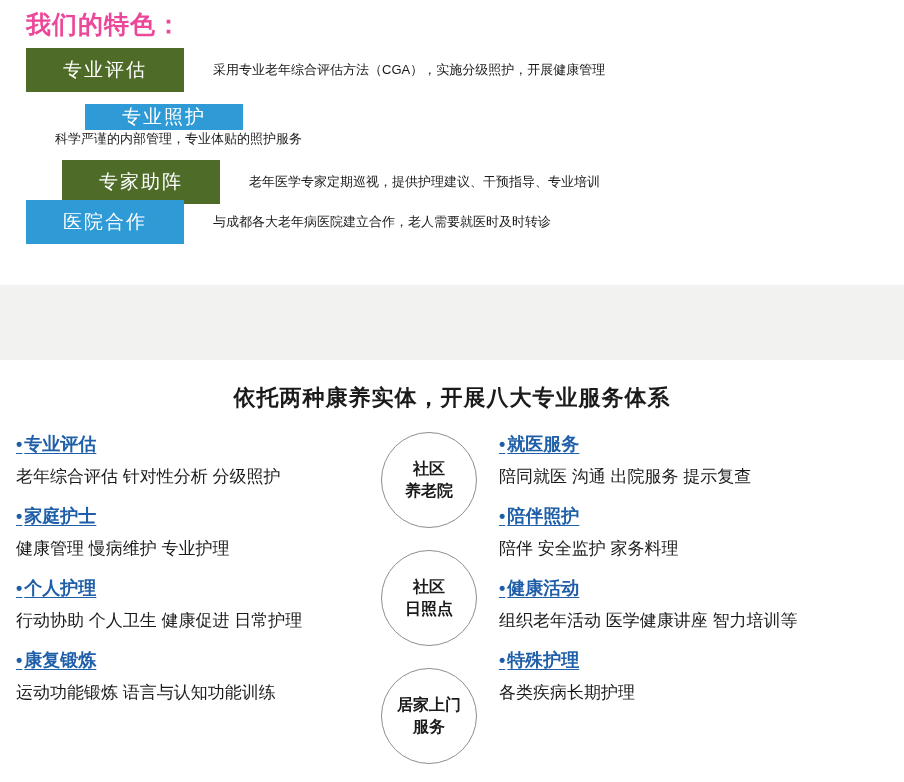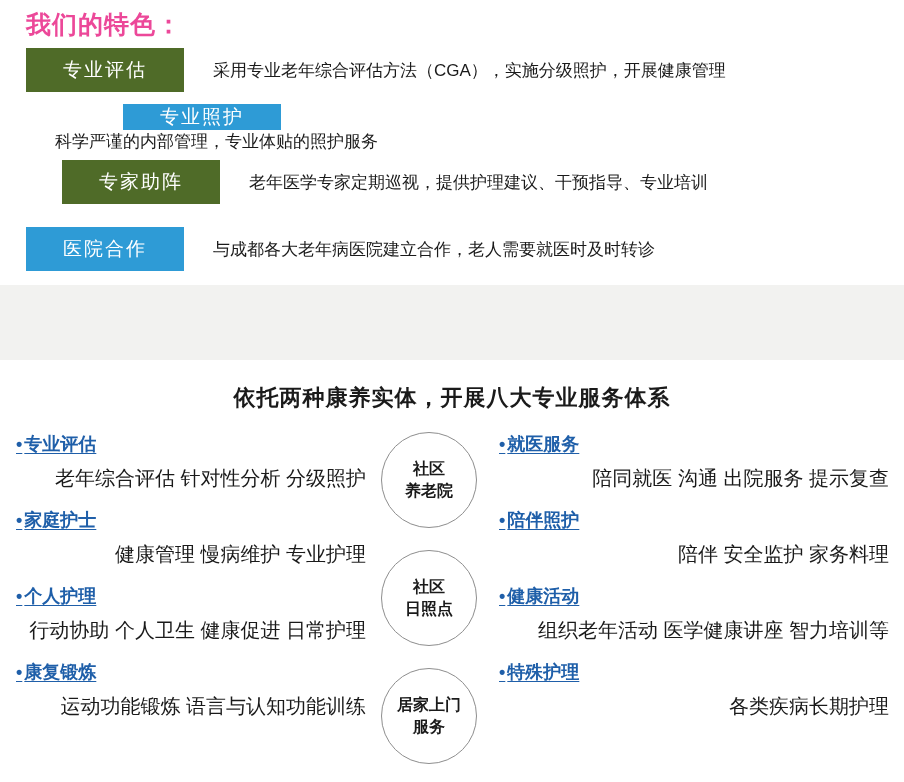--- a/index.html
+++ b/index.html
@@ -52,29 +52,29 @@
     color: #ffffff;
     font-size: 19px;
     letter-spacing: 2px;
     box-sizing: border-box;
   }
   .tag-green { background: #4f6b28; }
   .tag-blue  { background: #2e9bd6; }
 
   .feature-text {
     margin-left: 29px;
-    font-size: 17px;
+    font-size: 13px;
     color: #1a1a1a;
     white-space: nowrap;
   }
 
   #feature-row-0 { top: 48px; }
   #feature-row-1 { top: 104px; flex-direction: column; }
   #feature-row-2 { top: 160px; padding-left: 36px; }
-  #feature-row-3 { top: 227px; }
+  #feature-row-3 { top: 200px; }
 
   
   #band-separator {
     position: absolute;
     left: 0;
     top: 285px;
     width: 904px;
     height: 75px;
     background: #f2f2f0;
   }
@@ -147,25 +147,24 @@
     display: inline-block;
     margin-bottom: 9px;
   }
   .service-title::before {
     content: "\2022";
     color: #1f5fa9;
     font-weight: bold;
     margin-right: 2px;
   }
   .service-desc {
-    font-size: 20px;
+    font-size: 17px;
     color: #1a1a1a;
     white-space: nowrap;
     margin-bottom: 16px;
-    text-align: right;
   }
 </style>
 </head>
 <body>
 
 <div id="top-section">
 
   <div id="features-heading">我们的特色：</div>
 
   <div class="feature-row" id="feature-row-0">

